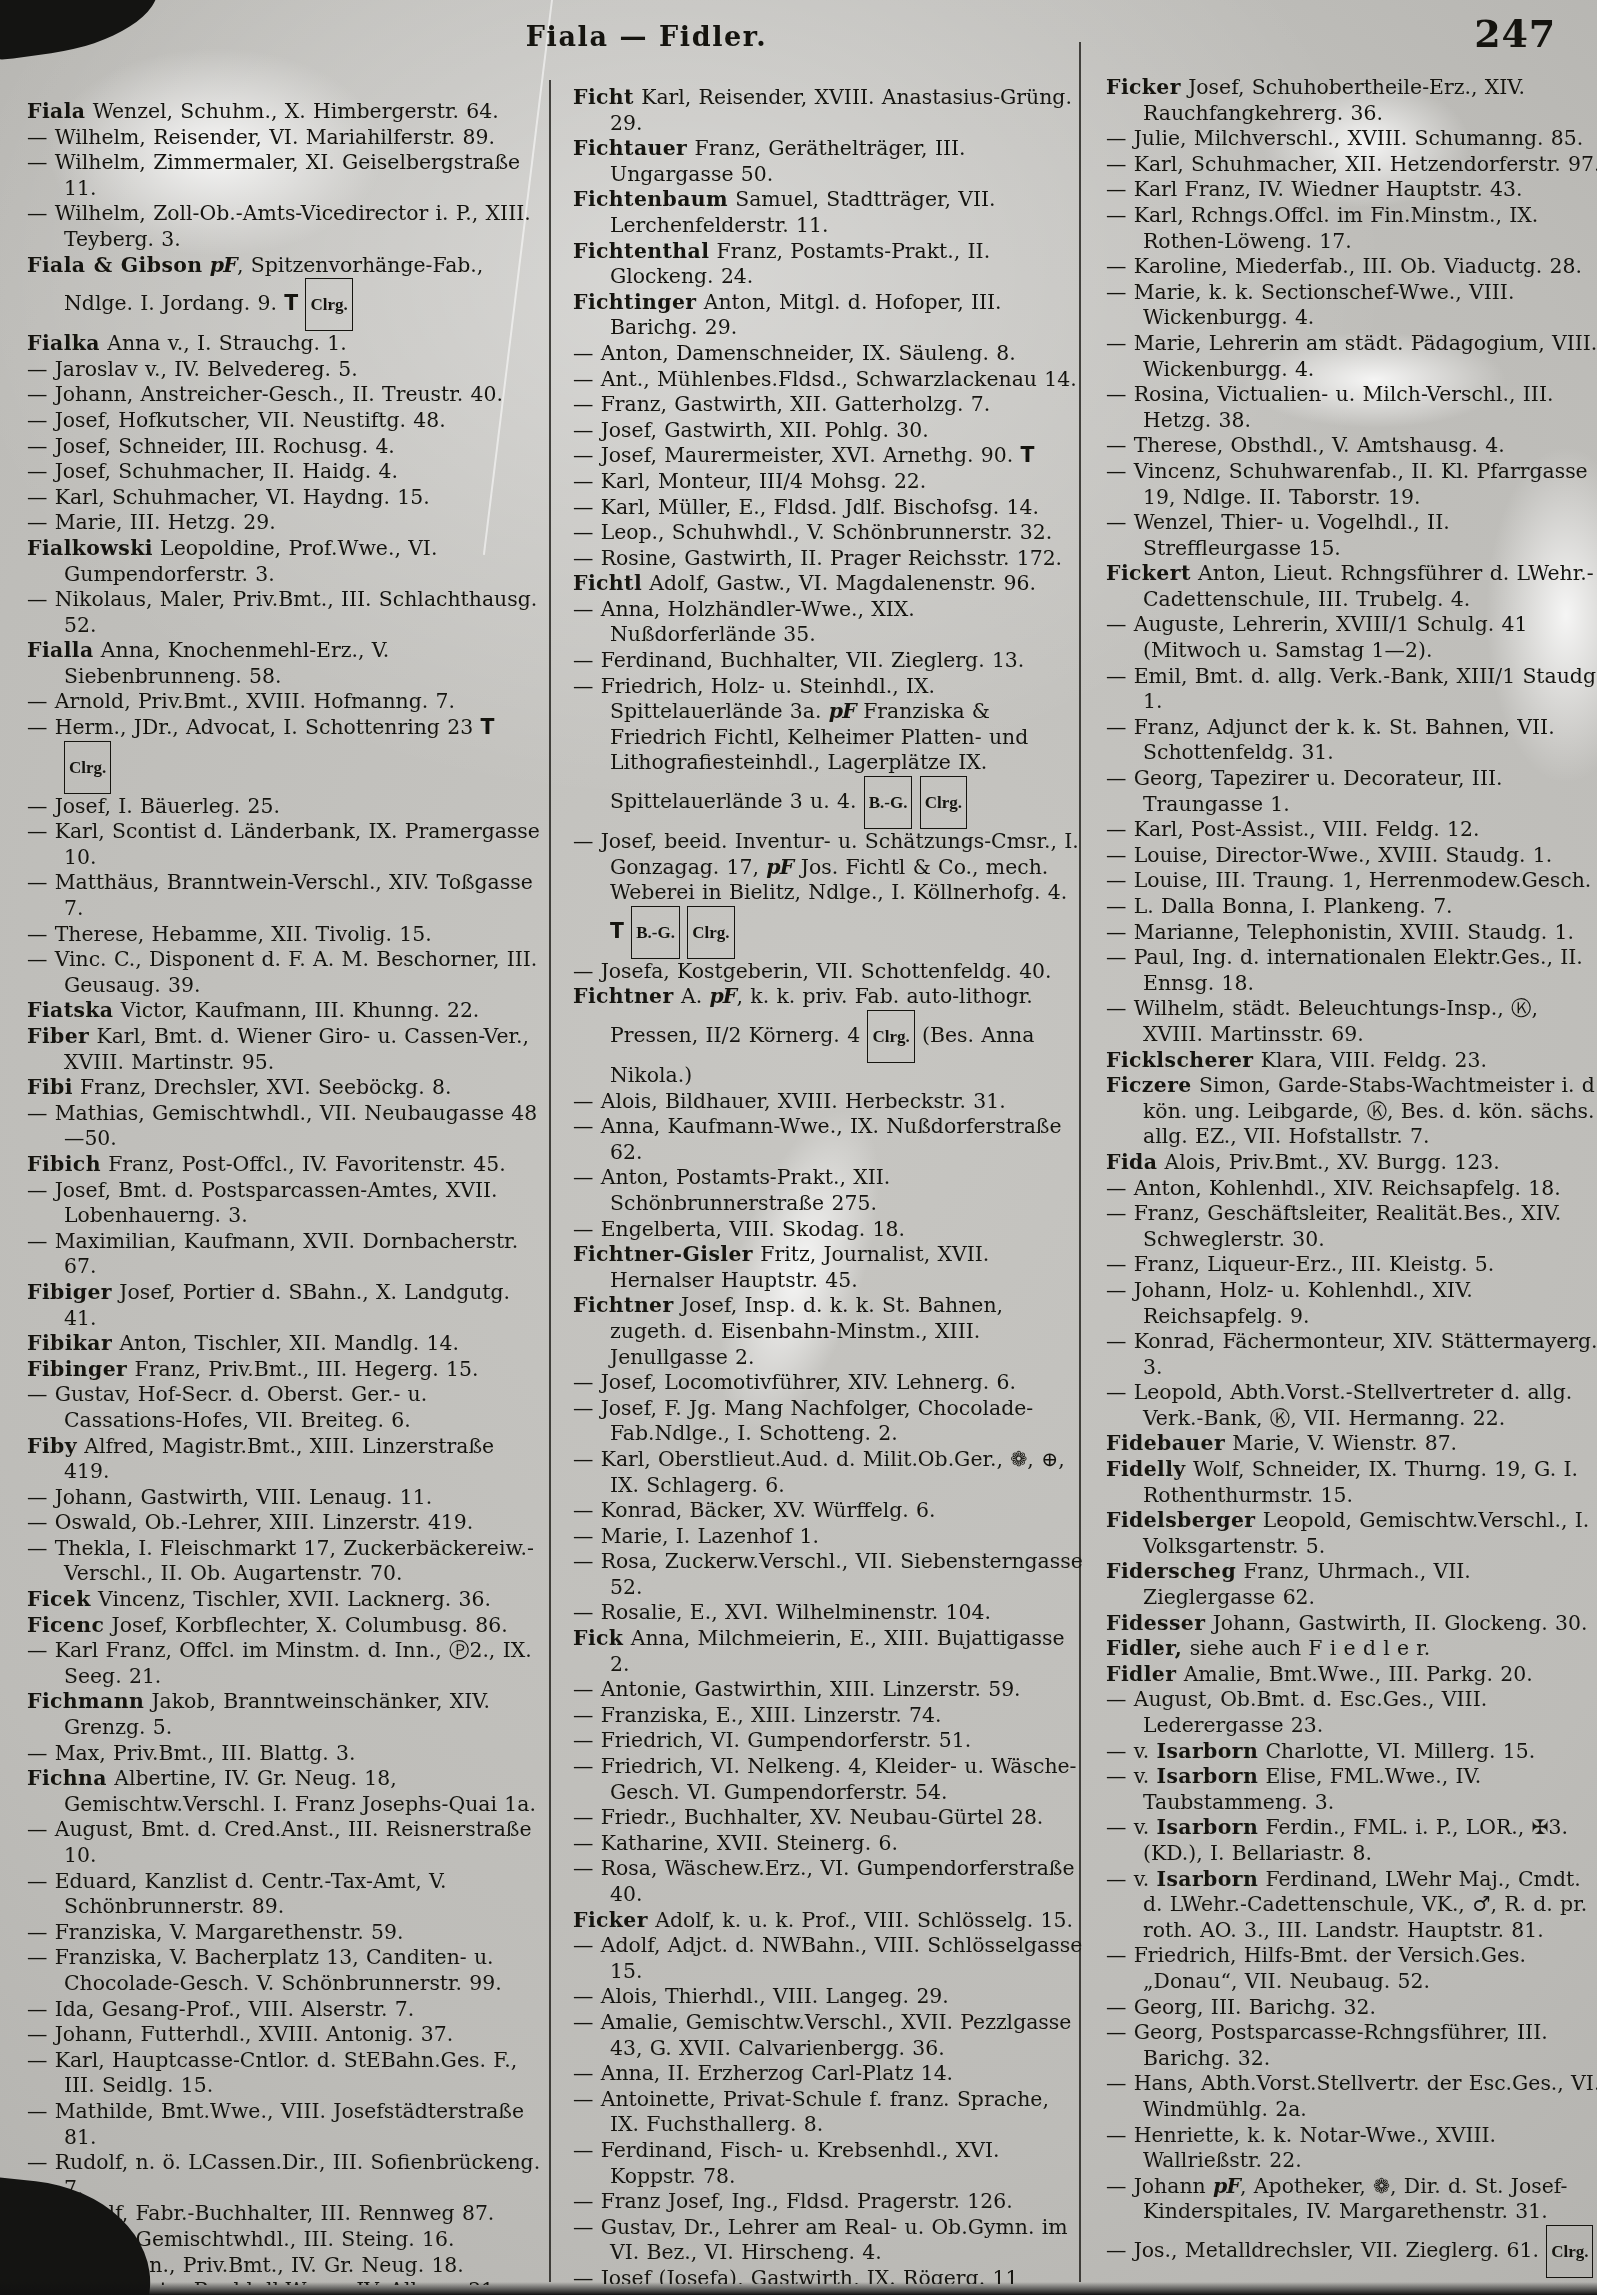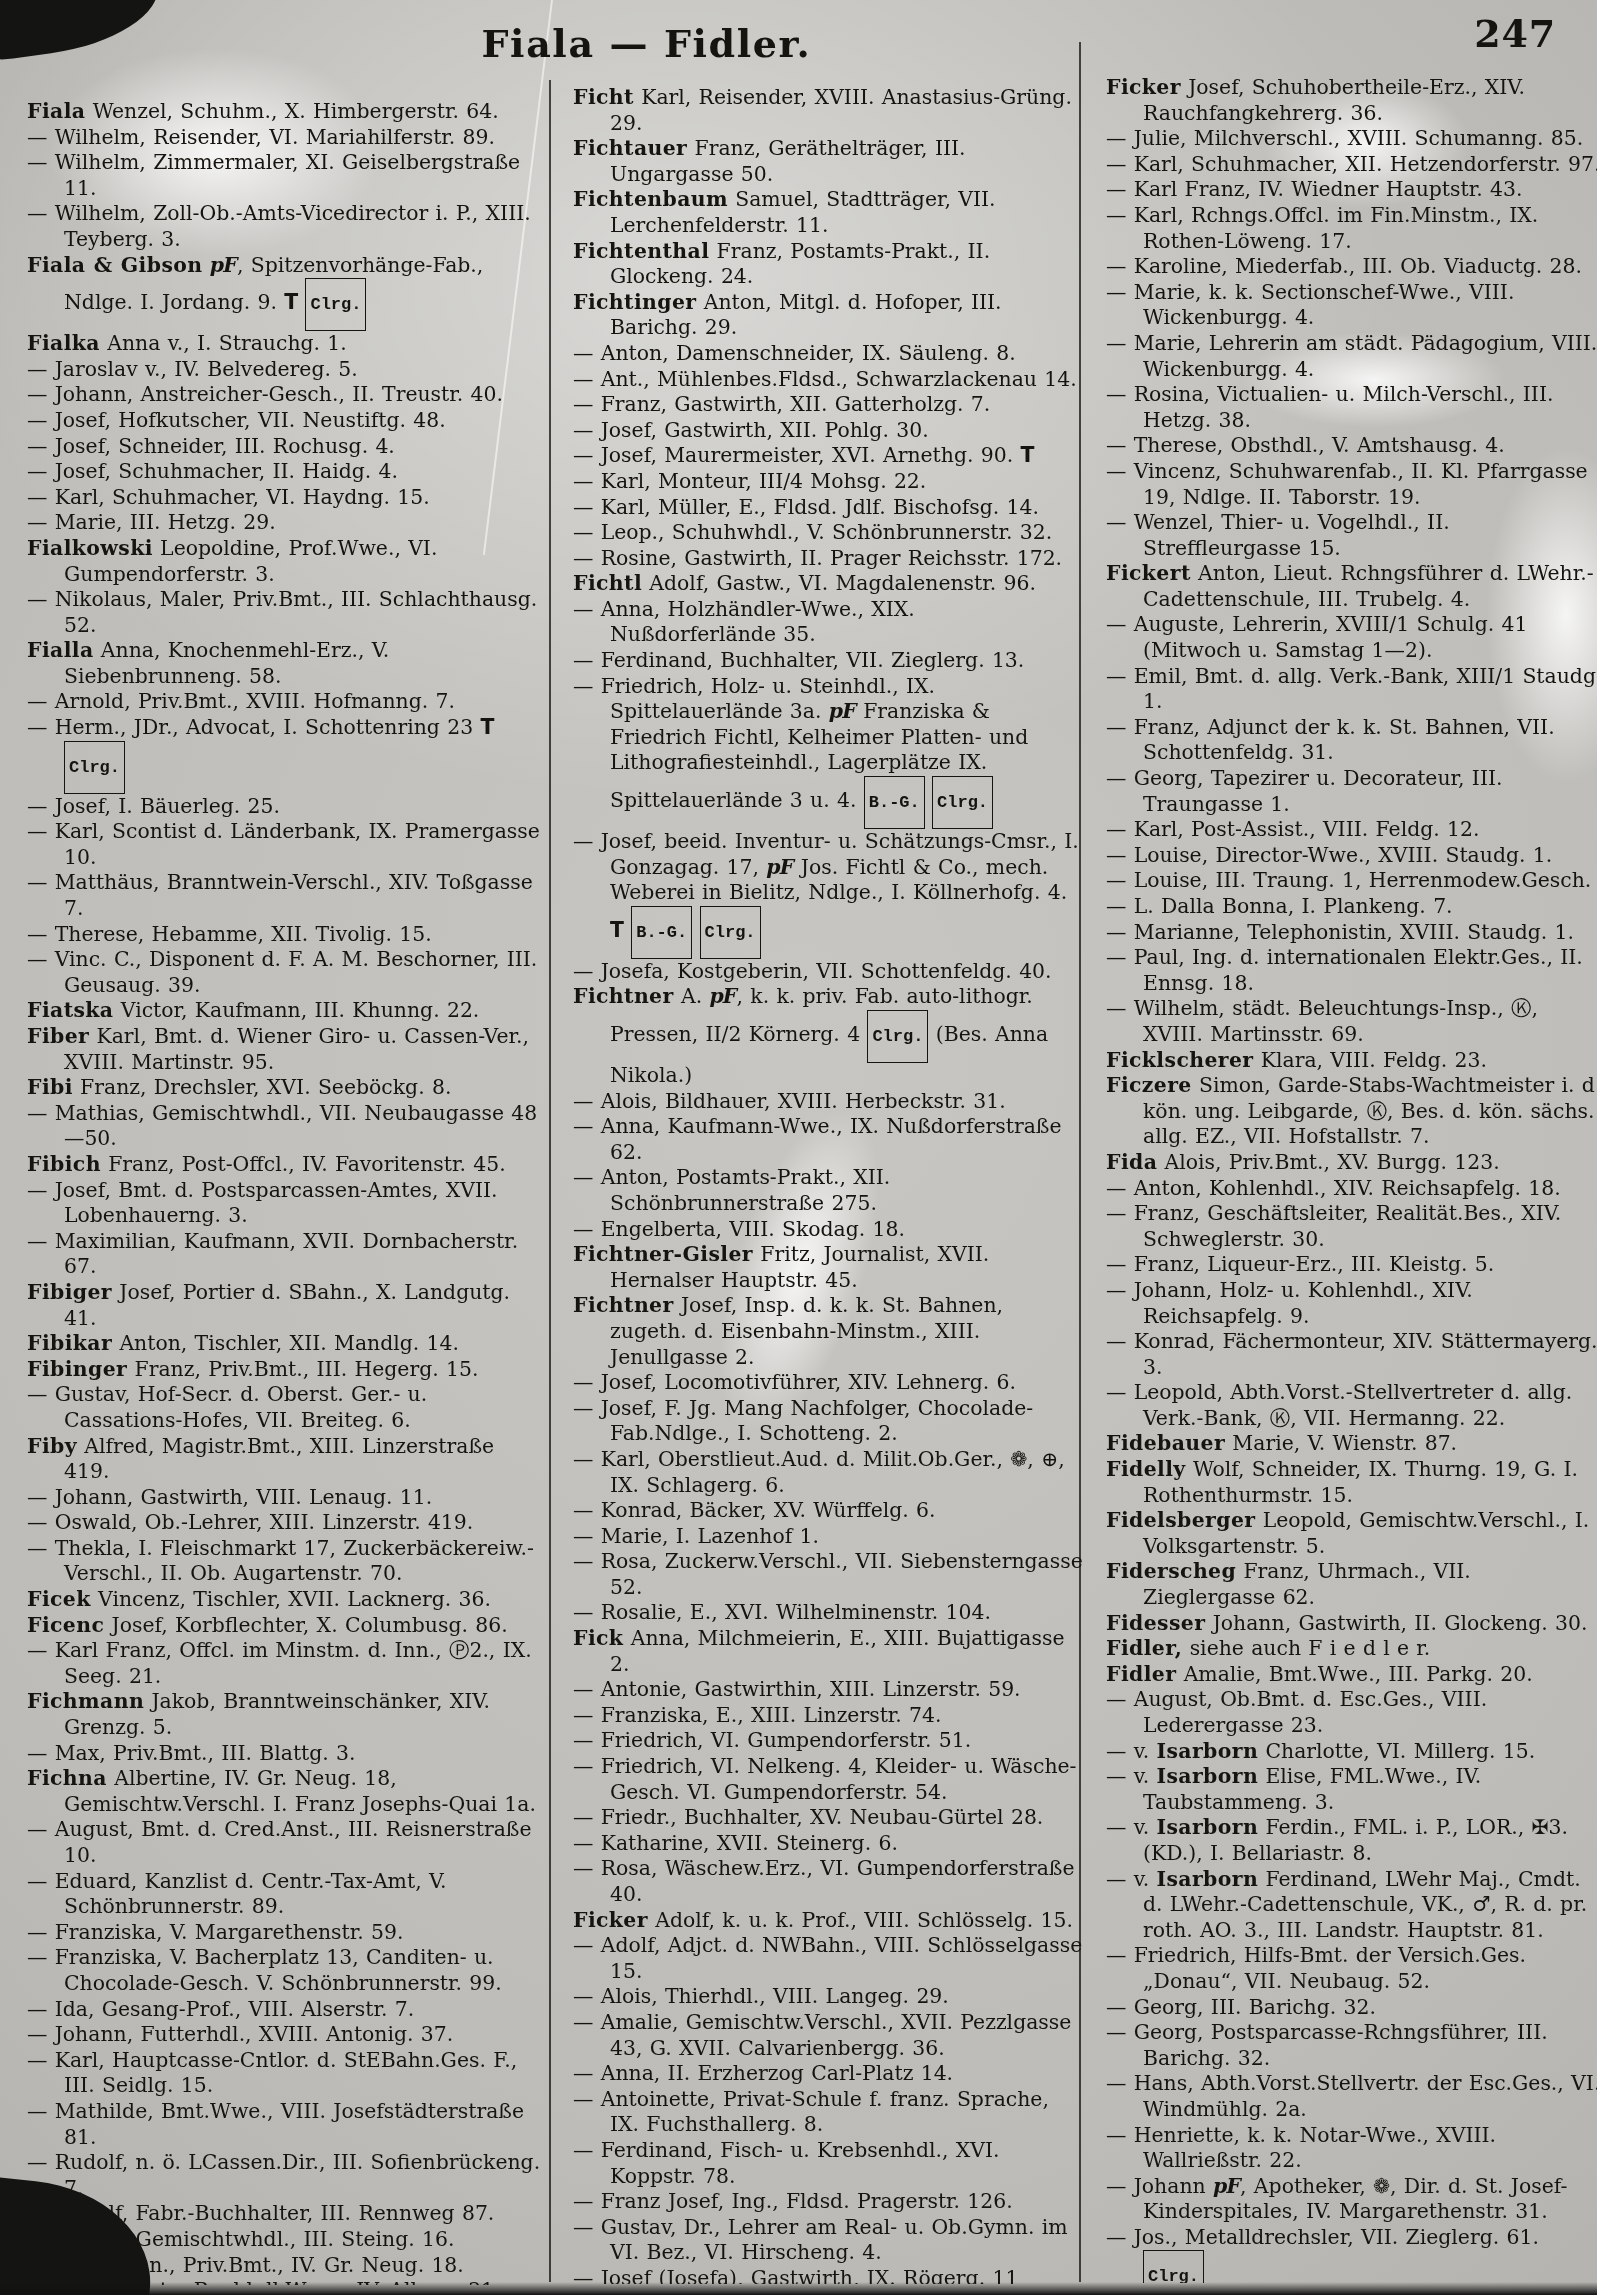--- a/index.html
+++ b/index.html
@@ -28,38 +28,38 @@
   .b4{left:48px;top:48px;width:336px;height:208px;}
   .b5{left:735px;top:1103px;width:128px;height:336px;transform:rotate(18deg);}
   .scratch{position:absolute;left:551px;top:0;width:2.4px;height:559px;background:rgba(255,255,255,.55);transform:rotate(7deg);transform-origin:top;}
 
   .rule{position:absolute;width:1.6px;background:rgba(20,19,15,.75);}
   #rule1{left:549px;top:80px;height:2202px;}
   #rule2{left:1079px;top:42px;height:2240px;}
 
   #page-title{
     position:absolute;left:415px;top:21px;width:463px;
-    text-align:center;font-size:38px;font-weight:bold;letter-spacing:1.6px;
+    text-align:center;font-size:27px;font-weight:bold;letter-spacing:1.6px;
   }
   #page-number{
     position:absolute;right:42px;top:11px;
     font-size:38px;font-weight:bold;letter-spacing:0.8px;margin-left:28px;
   }
 
   .col{position:absolute;font-size:20.4px;line-height:25.6px;overflow:hidden;}
   #col-1{left:27px;top:99px;width:515px;height:2186px;}
   #col-2{left:573px;top:85px;width:510px;height:2199px;}
   #col-3{left:1090px;top:75px;width:497px;height:2208px;margin-left:16px;}
 
   .entry{padding-left:37px;text-indent:-37px;word-spacing:0.8px;}
   .entry b{font-weight:bold;letter-spacing:0.4px;}
   .boxed{
     display:inline-block;border:1.6px solid #15140f;padding:16px 4px;
     font-weight:bold;font-size:17px;line-height:19px;text-indent:0;
-    font-family:Liberation Mono, monospace;
+    font-family:Liberation Serif, serif;
   }
   .tmark{font-weight:bold;font-family:"DejaVu Sans","Liberation Sans",sans-serif;}
   .pf{font-style:italic;font-weight:bold;letter-spacing:-0.8px;}
 </style>
 </head>
 <body>
 
 <div id="scanpage">
 
   <div class="blotch b1"></div>

